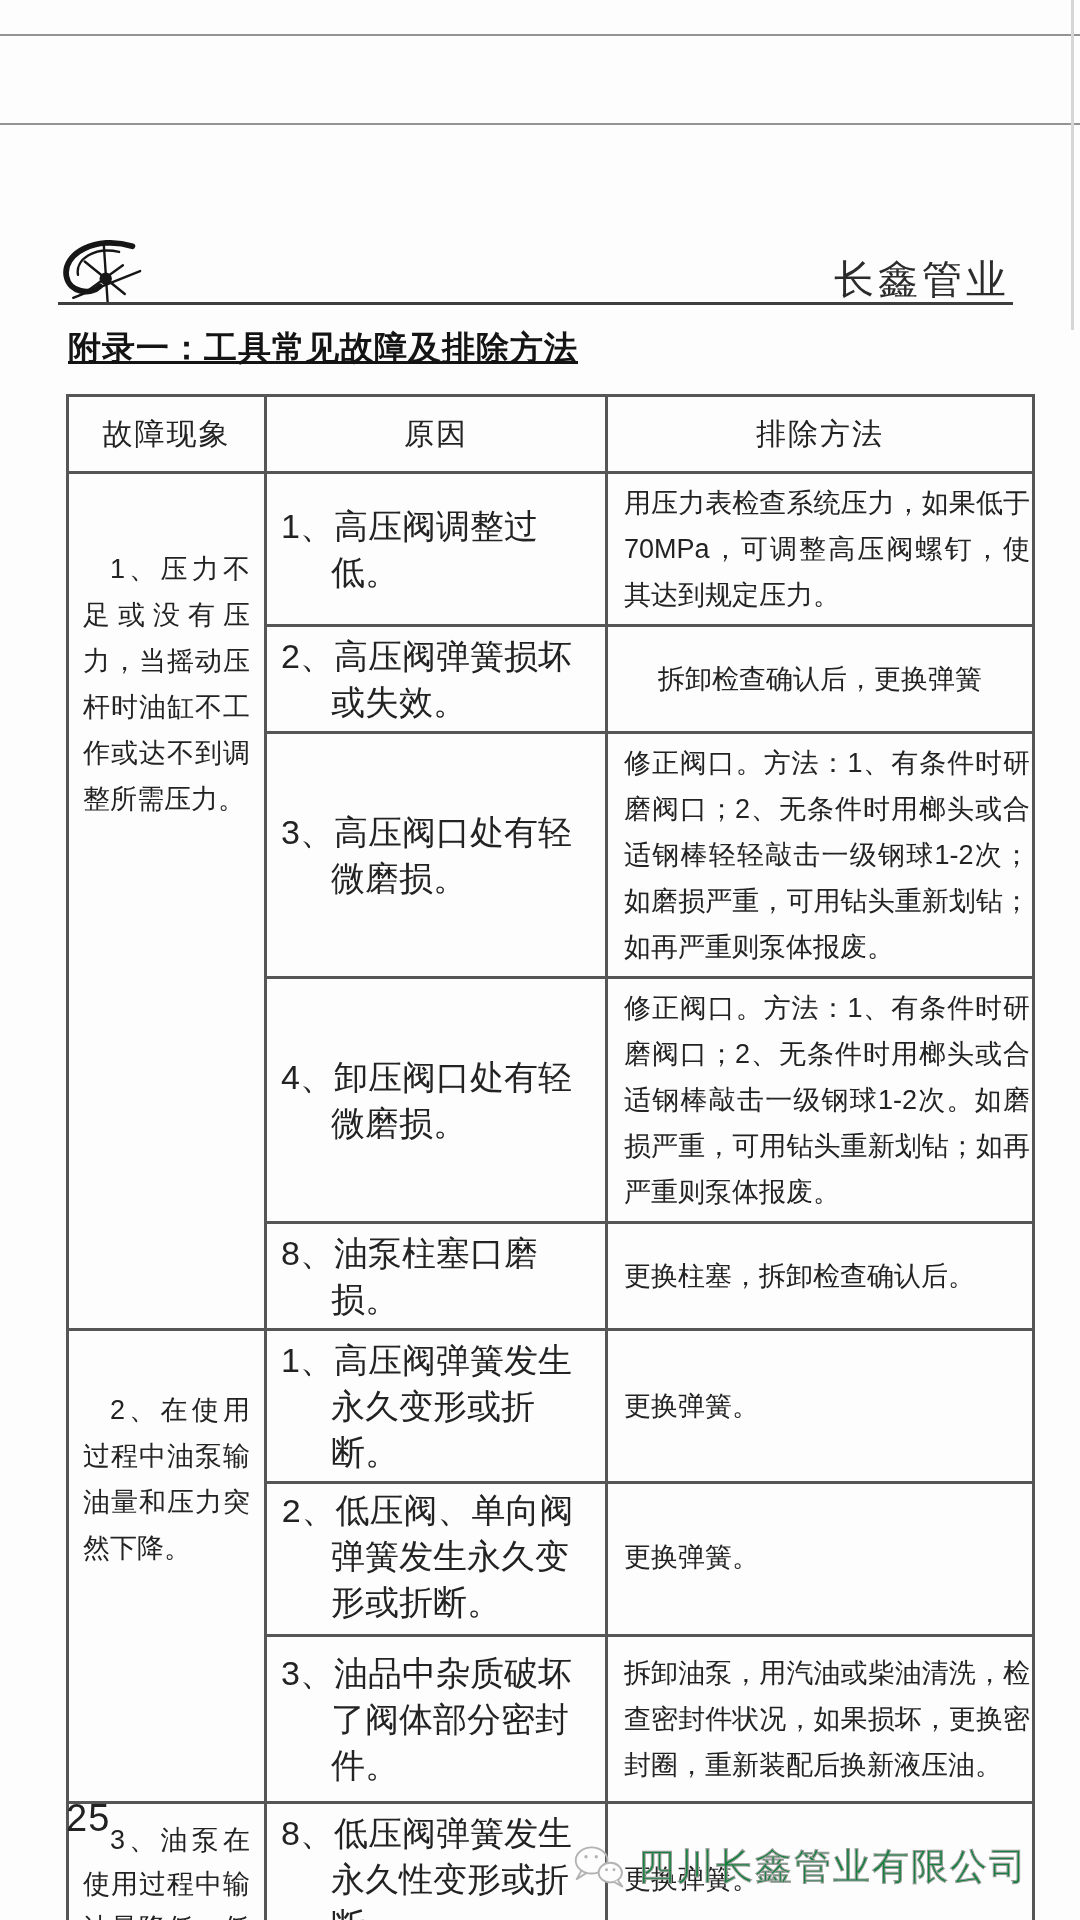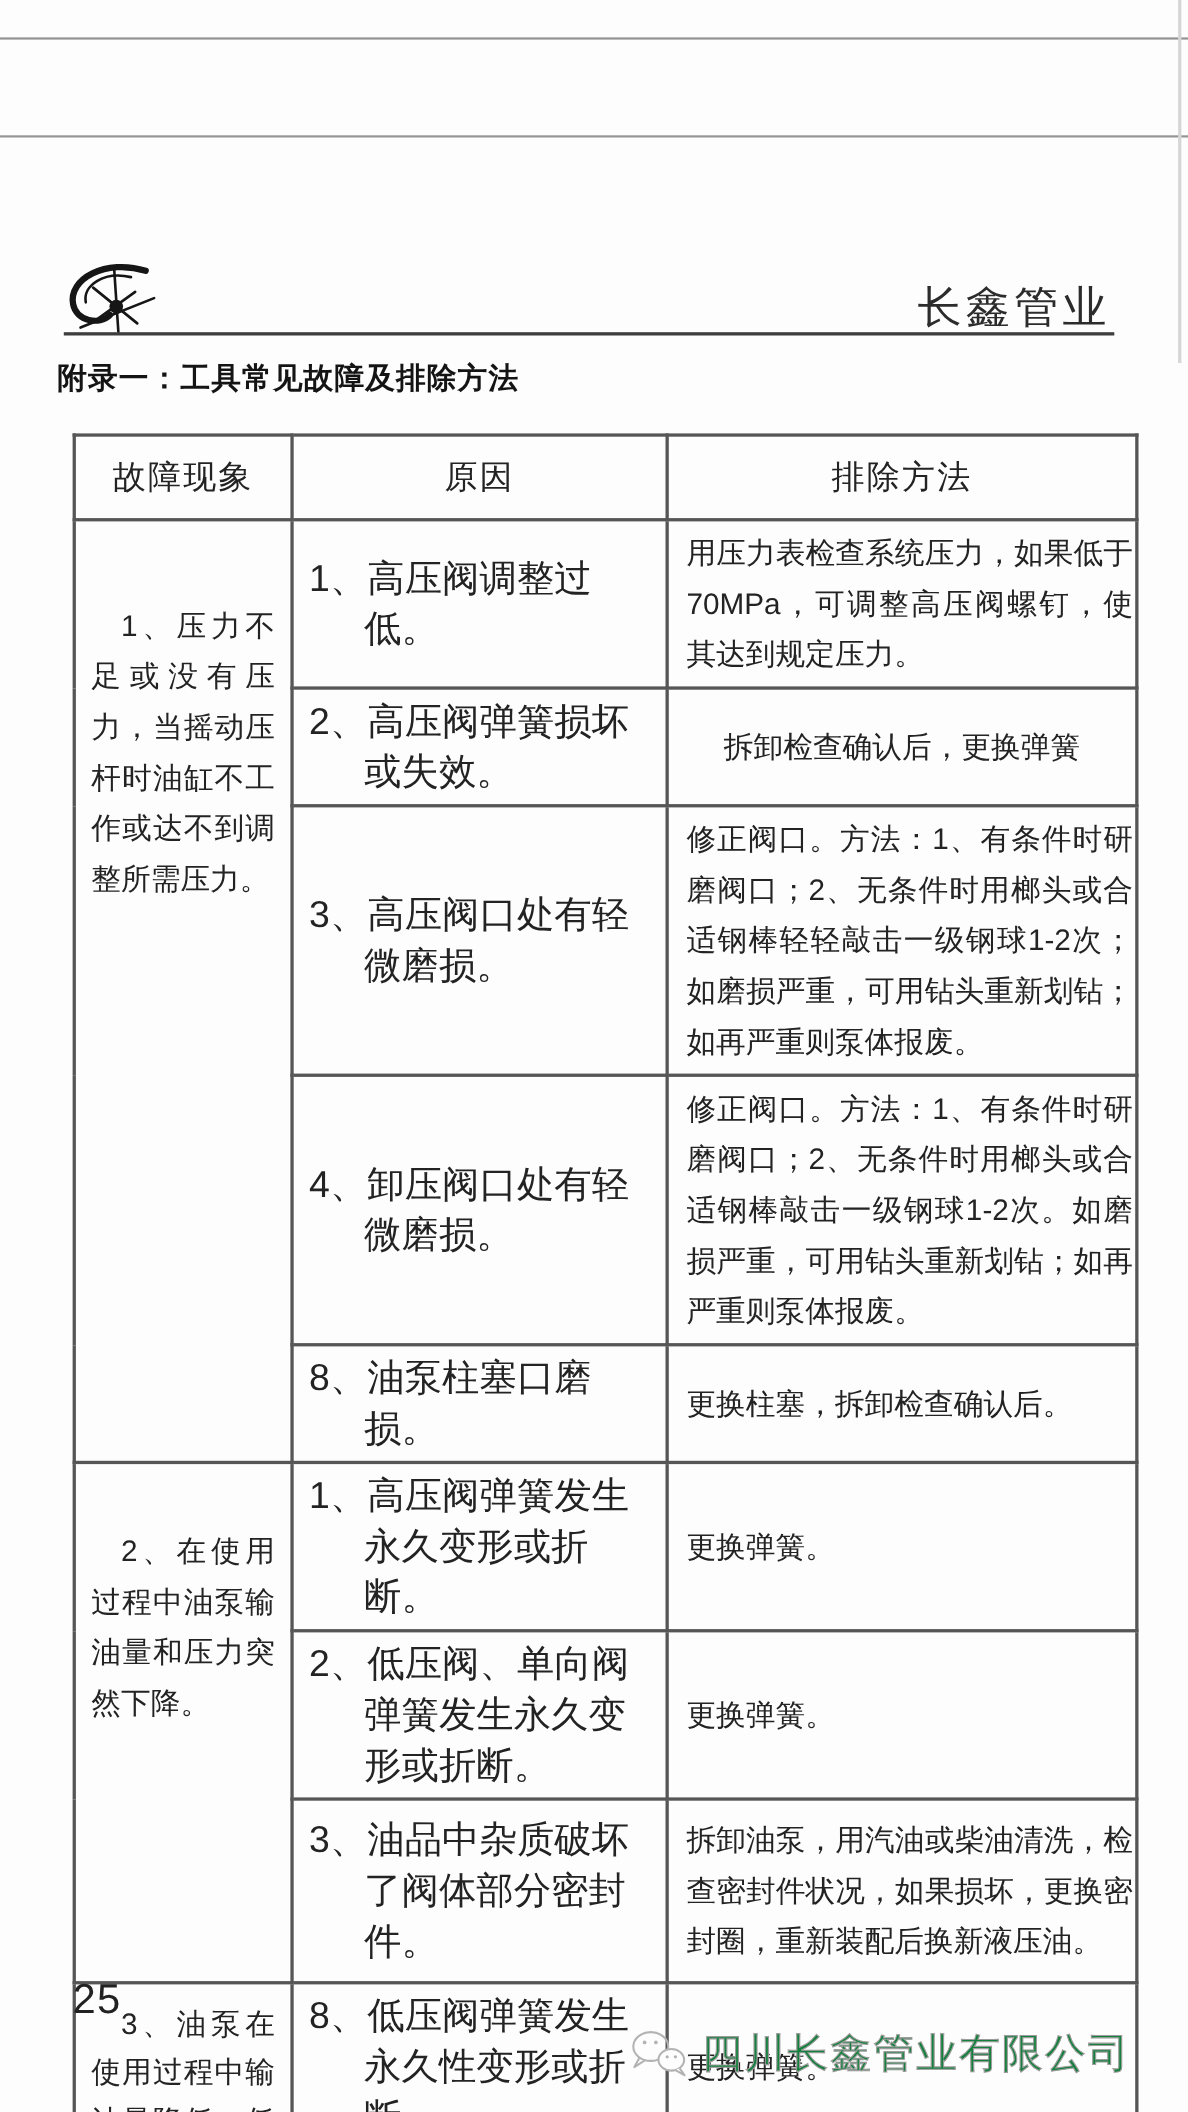--- a/index.html
+++ b/index.html
@@ -15,42 +15,42 @@
 
   .logo{position:absolute;left:56px;top:238px;width:86px;height:68px;}
   .brand{
     position:absolute;right:70px;top:252px;
     font-family:"Liberation Serif",serif;
     font-size:40px;color:#2c2c2c;letter-spacing:4px;white-space:nowrap;
   }
   .header-rule{position:absolute;left:58px;top:302px;width:955px;height:3px;background:#3e3e3e;}
 
   .doc-title{
-    position:absolute;left:52px;top:326px;
-    font-size:27px;font-weight:bold;color:#141414;letter-spacing:1px;white-space:nowrap;
+    position:absolute;left:68px;top:326px;
+    font-size:33px;font-weight:bold;color:#141414;letter-spacing:1px;white-space:nowrap;text-decoration:underline;
   }
 
   table.fault{
     position:absolute;left:66px;top:394px;width:966px;
     border-collapse:collapse;table-layout:fixed;
   }
   table.fault th,table.fault td{
     border:3px solid #565656;
     color:#232323;
     box-sizing:border-box;
     overflow:hidden;
   }
   table.fault th{
     font-size:30px;font-weight:500;text-align:center;vertical-align:middle;
     letter-spacing:2px;
   }
   tr.hr{height:77px;}
   tr.r1{height:125px;} tr.r2{height:53px;} tr.r3{height:233px;}
   tr.r4{height:239px;} tr.r5{height:50px;}
-  tr.r6{height:105px;} tr.r7{height:122px;} tr.r8{height:167px;}
+  tr.r6{height:105px;} tr.r7{height:122px;font-family:Liberation Mono, monospace;} tr.r8{height:167px;}
   tr.r9{height:148px;} tr.r10{height:64px;}
 
   td.ph{
     vertical-align:top;
     text-align:justify;text-justify:inter-character;
     font-size:27px;line-height:46px;
     padding:0 14px;text-indent:1em;
     color:#1d1d1d;
   }
   td.ph.s1{padding-top:72px;}

